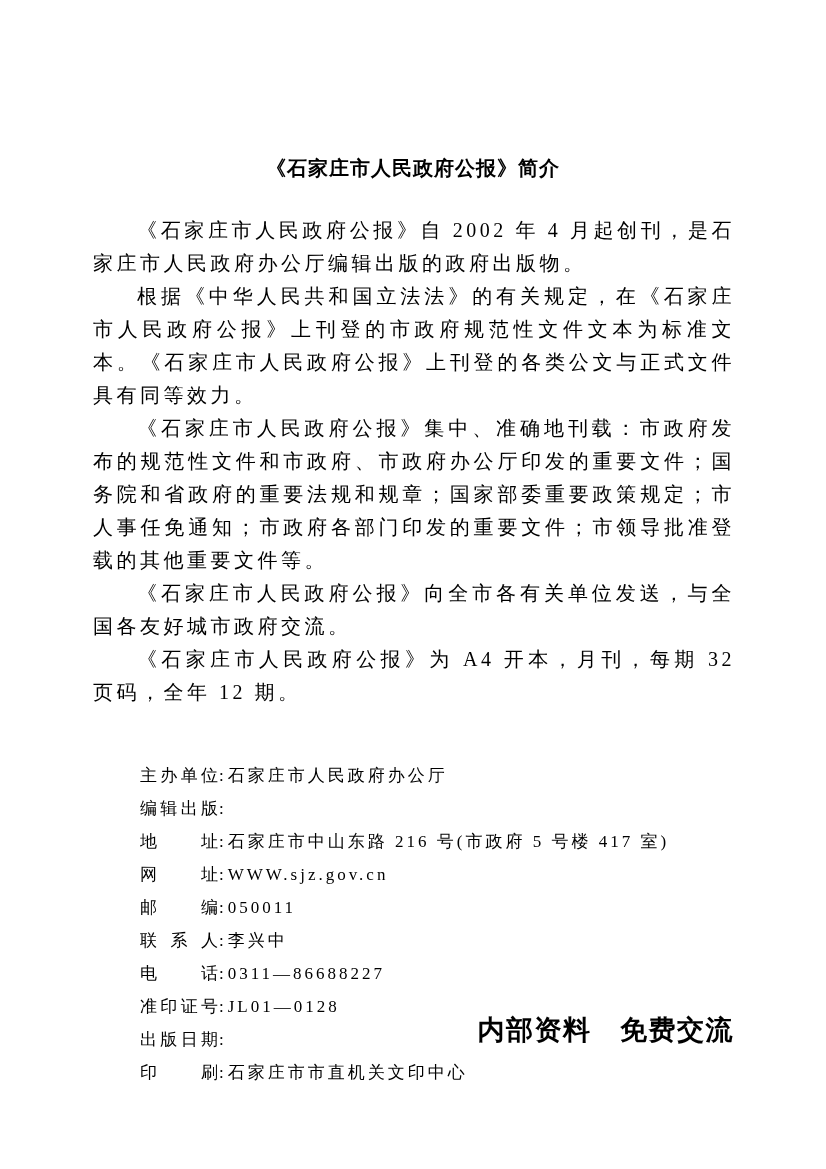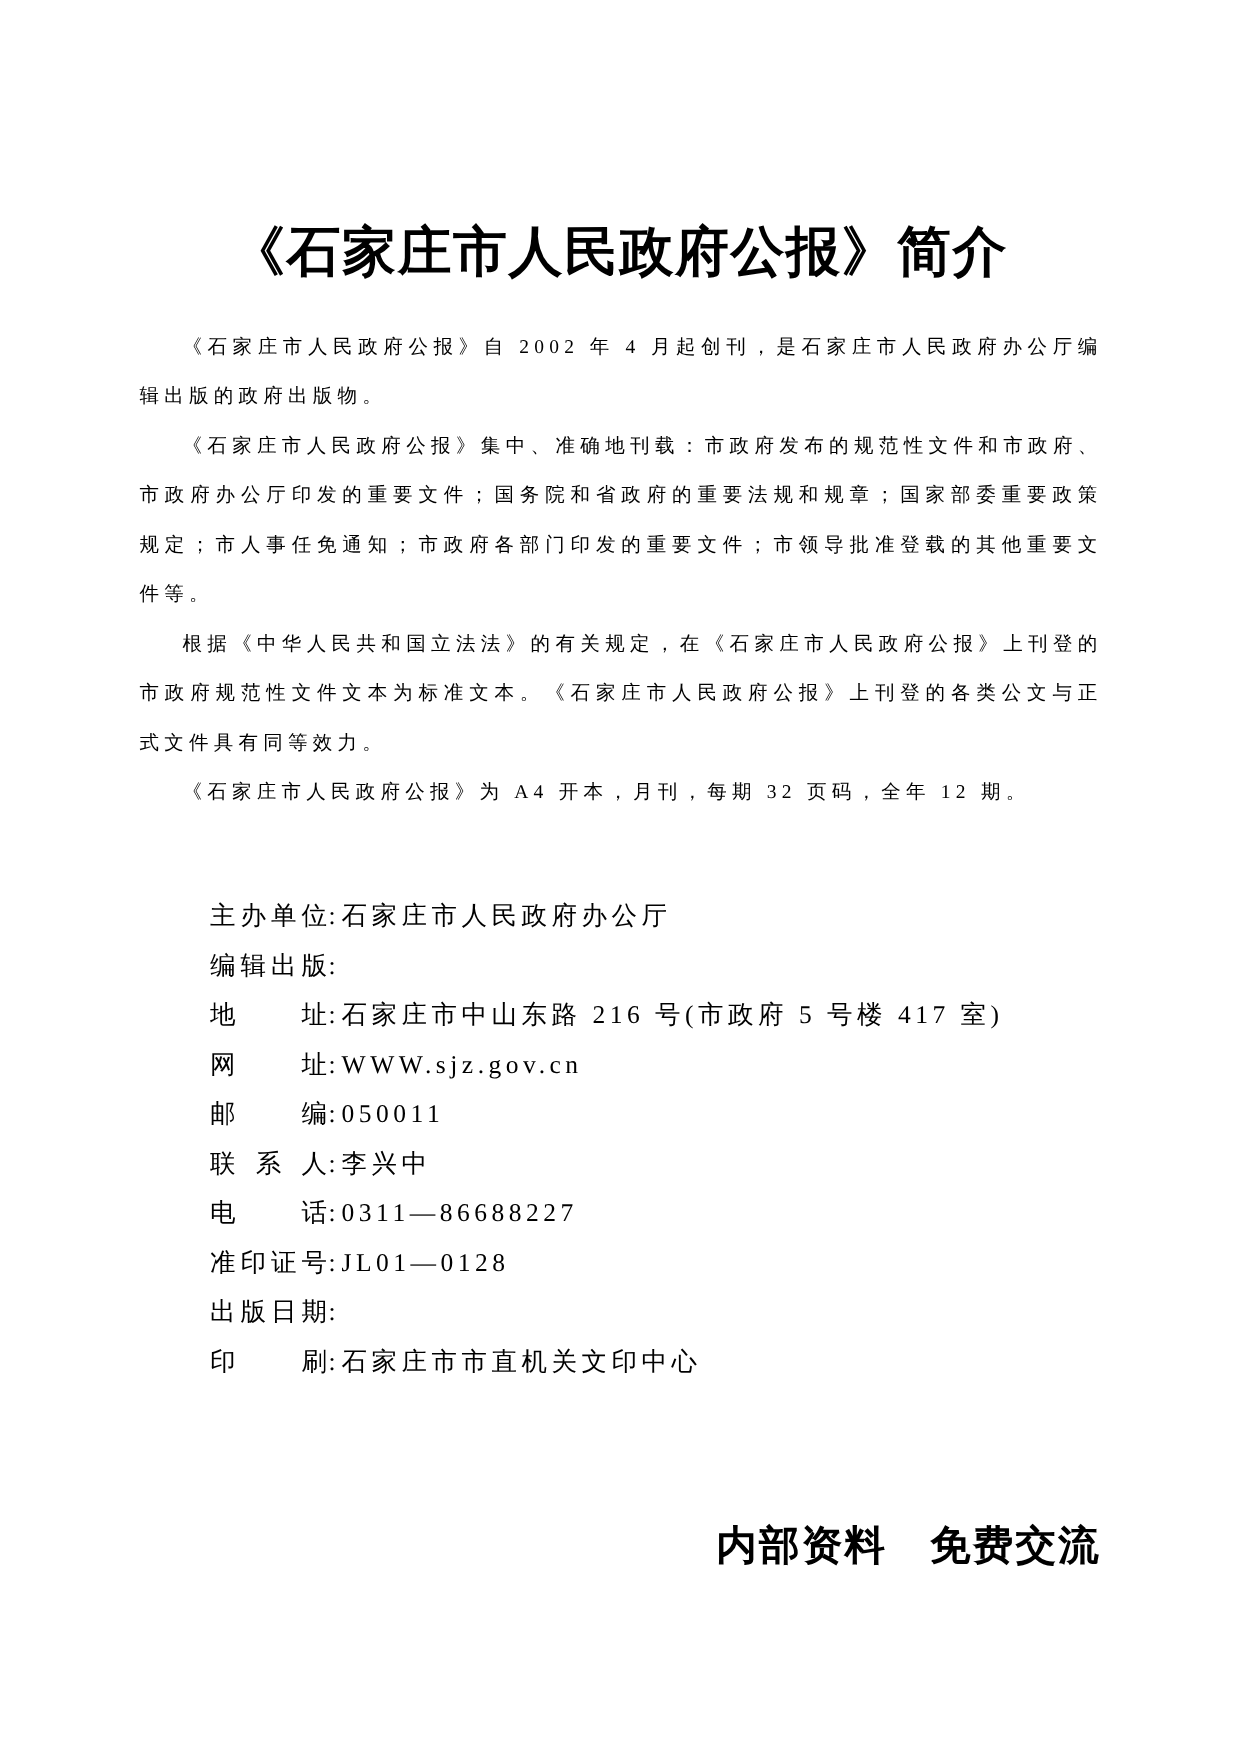--- a/index.html
+++ b/index.html
@@ -14,28 +14,28 @@
     background: #ffffff;
     color: #000000;
     font-family: "Liberation Serif", "DejaVu Serif", serif;
     overflow: hidden;
     box-sizing: border-box;
   }
   .doc-title {
     margin: 0;
     padding-top: 150px;
     text-align: center;
-    font-size: 36px;
+    font-size: 20px;
     line-height: 36px;
     font-weight: bold;
     letter-spacing: 1px;
   }
   .intro {
     margin: 28px 91px 0 93px;
-    font-size: 13px;
+    font-size: 20px;
     line-height: 33px;
     letter-spacing: 3.5px;
     text-align: justify;
   }
   .intro p {
     margin: 0;
     text-indent: 2.2em;
   }
   .colophon {
     margin: 50px 0 0 140px;
@@ -74,22 +74,23 @@
 </style>
 </head>
 <body>
 
 <div class="page">
 
   <h1 class="doc-title">《石家庄市人民政府公报》简介</h1>
 
   <div class="intro">
     <p>《石家庄市人民政府公报》自 2002 年 4 月起创刊，是石家庄市人民政府办公厅编辑出版的政府出版物。</p>
+    <p>根据《中华人民共和国立法法》的有关规定，在《石家庄市人民政府公报》上刊登的市政府规范性文件文本为标准文本。《石家庄市人民政府公报》上刊登的各类公文与正式文件具有同等效力。</p>
     <p>《石家庄市人民政府公报》集中、准确地刊载：市政府发布的规范性文件和市政府、市政府办公厅印发的重要文件；国务院和省政府的重要法规和规章；国家部委重要政策规定；市人事任免通知；市政府各部门印发的重要文件；市领导批准登载的其他重要文件等。</p>
-    <p>根据《中华人民共和国立法法》的有关规定，在《石家庄市人民政府公报》上刊登的市政府规范性文件文本为标准文本。《石家庄市人民政府公报》上刊登的各类公文与正式文件具有同等效力。</p>
+    <p>《石家庄市人民政府公报》向全市各有关单位发送，与全国各友好城市政府交流。</p>
     <p>《石家庄市人民政府公报》为 A4 开本，月刊，每期 32 页码，全年 12 期。</p>
   </div>
 
   <div class="colophon">
 
     <div class="colophon-row">
       <span class="colophon-label">主办单位</span>
         <span class="colophon-colon">:</span>
         <span class="colophon-value">石家庄市人民政府办公厅</span>
     </div>

